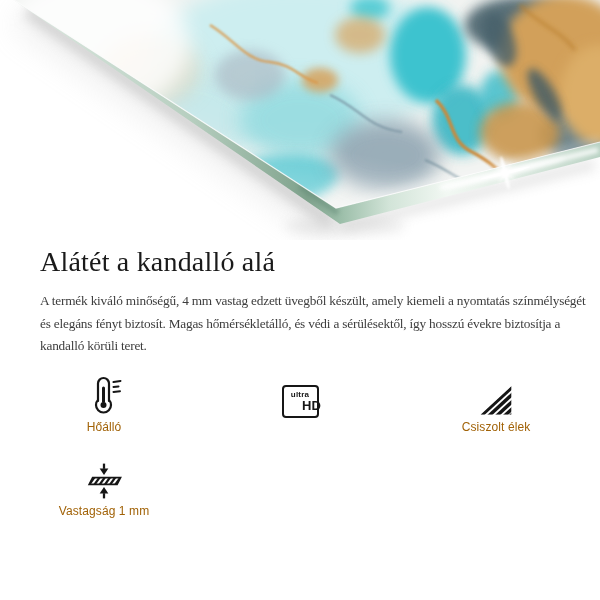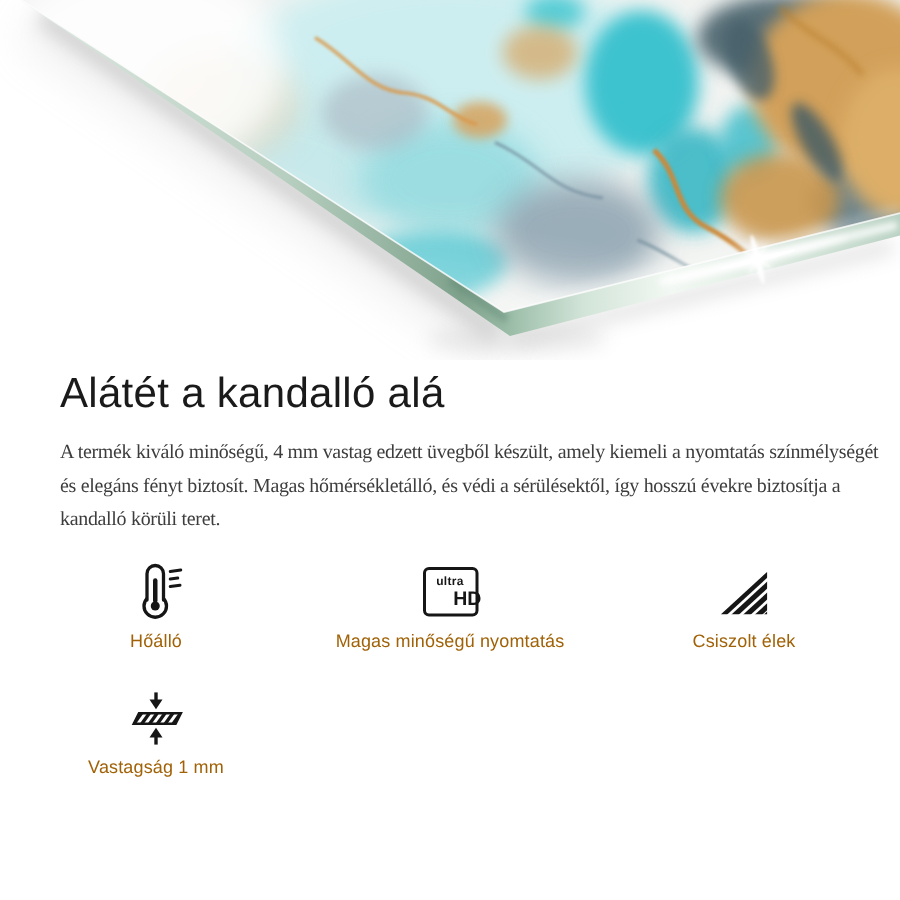--- a/index.html
+++ b/index.html
@@ -1,29 +1,29 @@
 <!DOCTYPE html>
 <html><head>
 <meta charset="utf-8">
 <style>
   html,body{margin:0;padding:0;background:#fff;}
   .page{position:relative;width:600px;height:600px;overflow:hidden;background:#fff;
         font-family:"Liberation Sans",sans-serif;}
   .hero{height:240px;overflow:hidden;}
   .hero svg{display:block;}
   .content{padding:0 40px;}
-  h1{font-family:Liberation Sans, sans-serif;font-weight:400;font-size:28px;line-height:36px;
+  h1{font-family:Liberation Serif, serif;font-weight:400;font-size:28px;line-height:36px;
      color:#1a1a1a;margin:4px 0 0;letter-spacing:.2px;}
   h1 span{display:block;}
   .desc{margin:10px 0 0;width:552px;font-size:13.3px;line-height:22.5px;color:#3d3d3d;
         letter-spacing:-0.2px;font-family:Liberation Serif, serif;}
   .features{margin-top:14px;width:520px;display:grid;grid-template-columns:128px 264px 128px;
             grid-auto-rows:84px;}
   .feature{display:flex;flex-direction:column;align-items:center;}
-  .icn{height:46px;display:flex;align-items:center;justify-content:center;}
+  .icn{height:46px;display:flex;align-items:flex-end;justify-content:center;}
   .flabel{margin-top:1px;font-size:12px;line-height:16px;color:#a16207;text-align:center;
           letter-spacing:.1px;}
   .hd-box{width:33px;height:29px;border:2.5px solid #161616;border-radius:4px;
           display:flex;flex-direction:column;align-items:center;justify-content:center;
           color:#161616;}
   .hd-top{font-size:8px;font-weight:700;line-height:8px;letter-spacing:.2px;}
   .hd-bottom{font-size:13px;font-weight:800;line-height:13px;padding-left:23px;}
 </style>
 </head>
 <body>
@@ -156,21 +156,20 @@
         <div class="flabel">Hőálló</div>
       </div>
 
       <div class="feature">
         <div class="icn">
           <div class="hd-box">
             <span class="hd-top">ultra</span>
             <span class="hd-bottom">HD</span>
           </div>
         </div>
-        <div class="flabel">Magas minőségű nyomtatás</div>
       </div>
 
 
 
       <div class="feature">
         <div class="icn">
           <svg width="36" height="36" viewBox="0 0 44 44">
             <defs>
                 <clipPath id="triClip">
                   <path d="M3,40 L41,40 L41,5 Z"></path>

